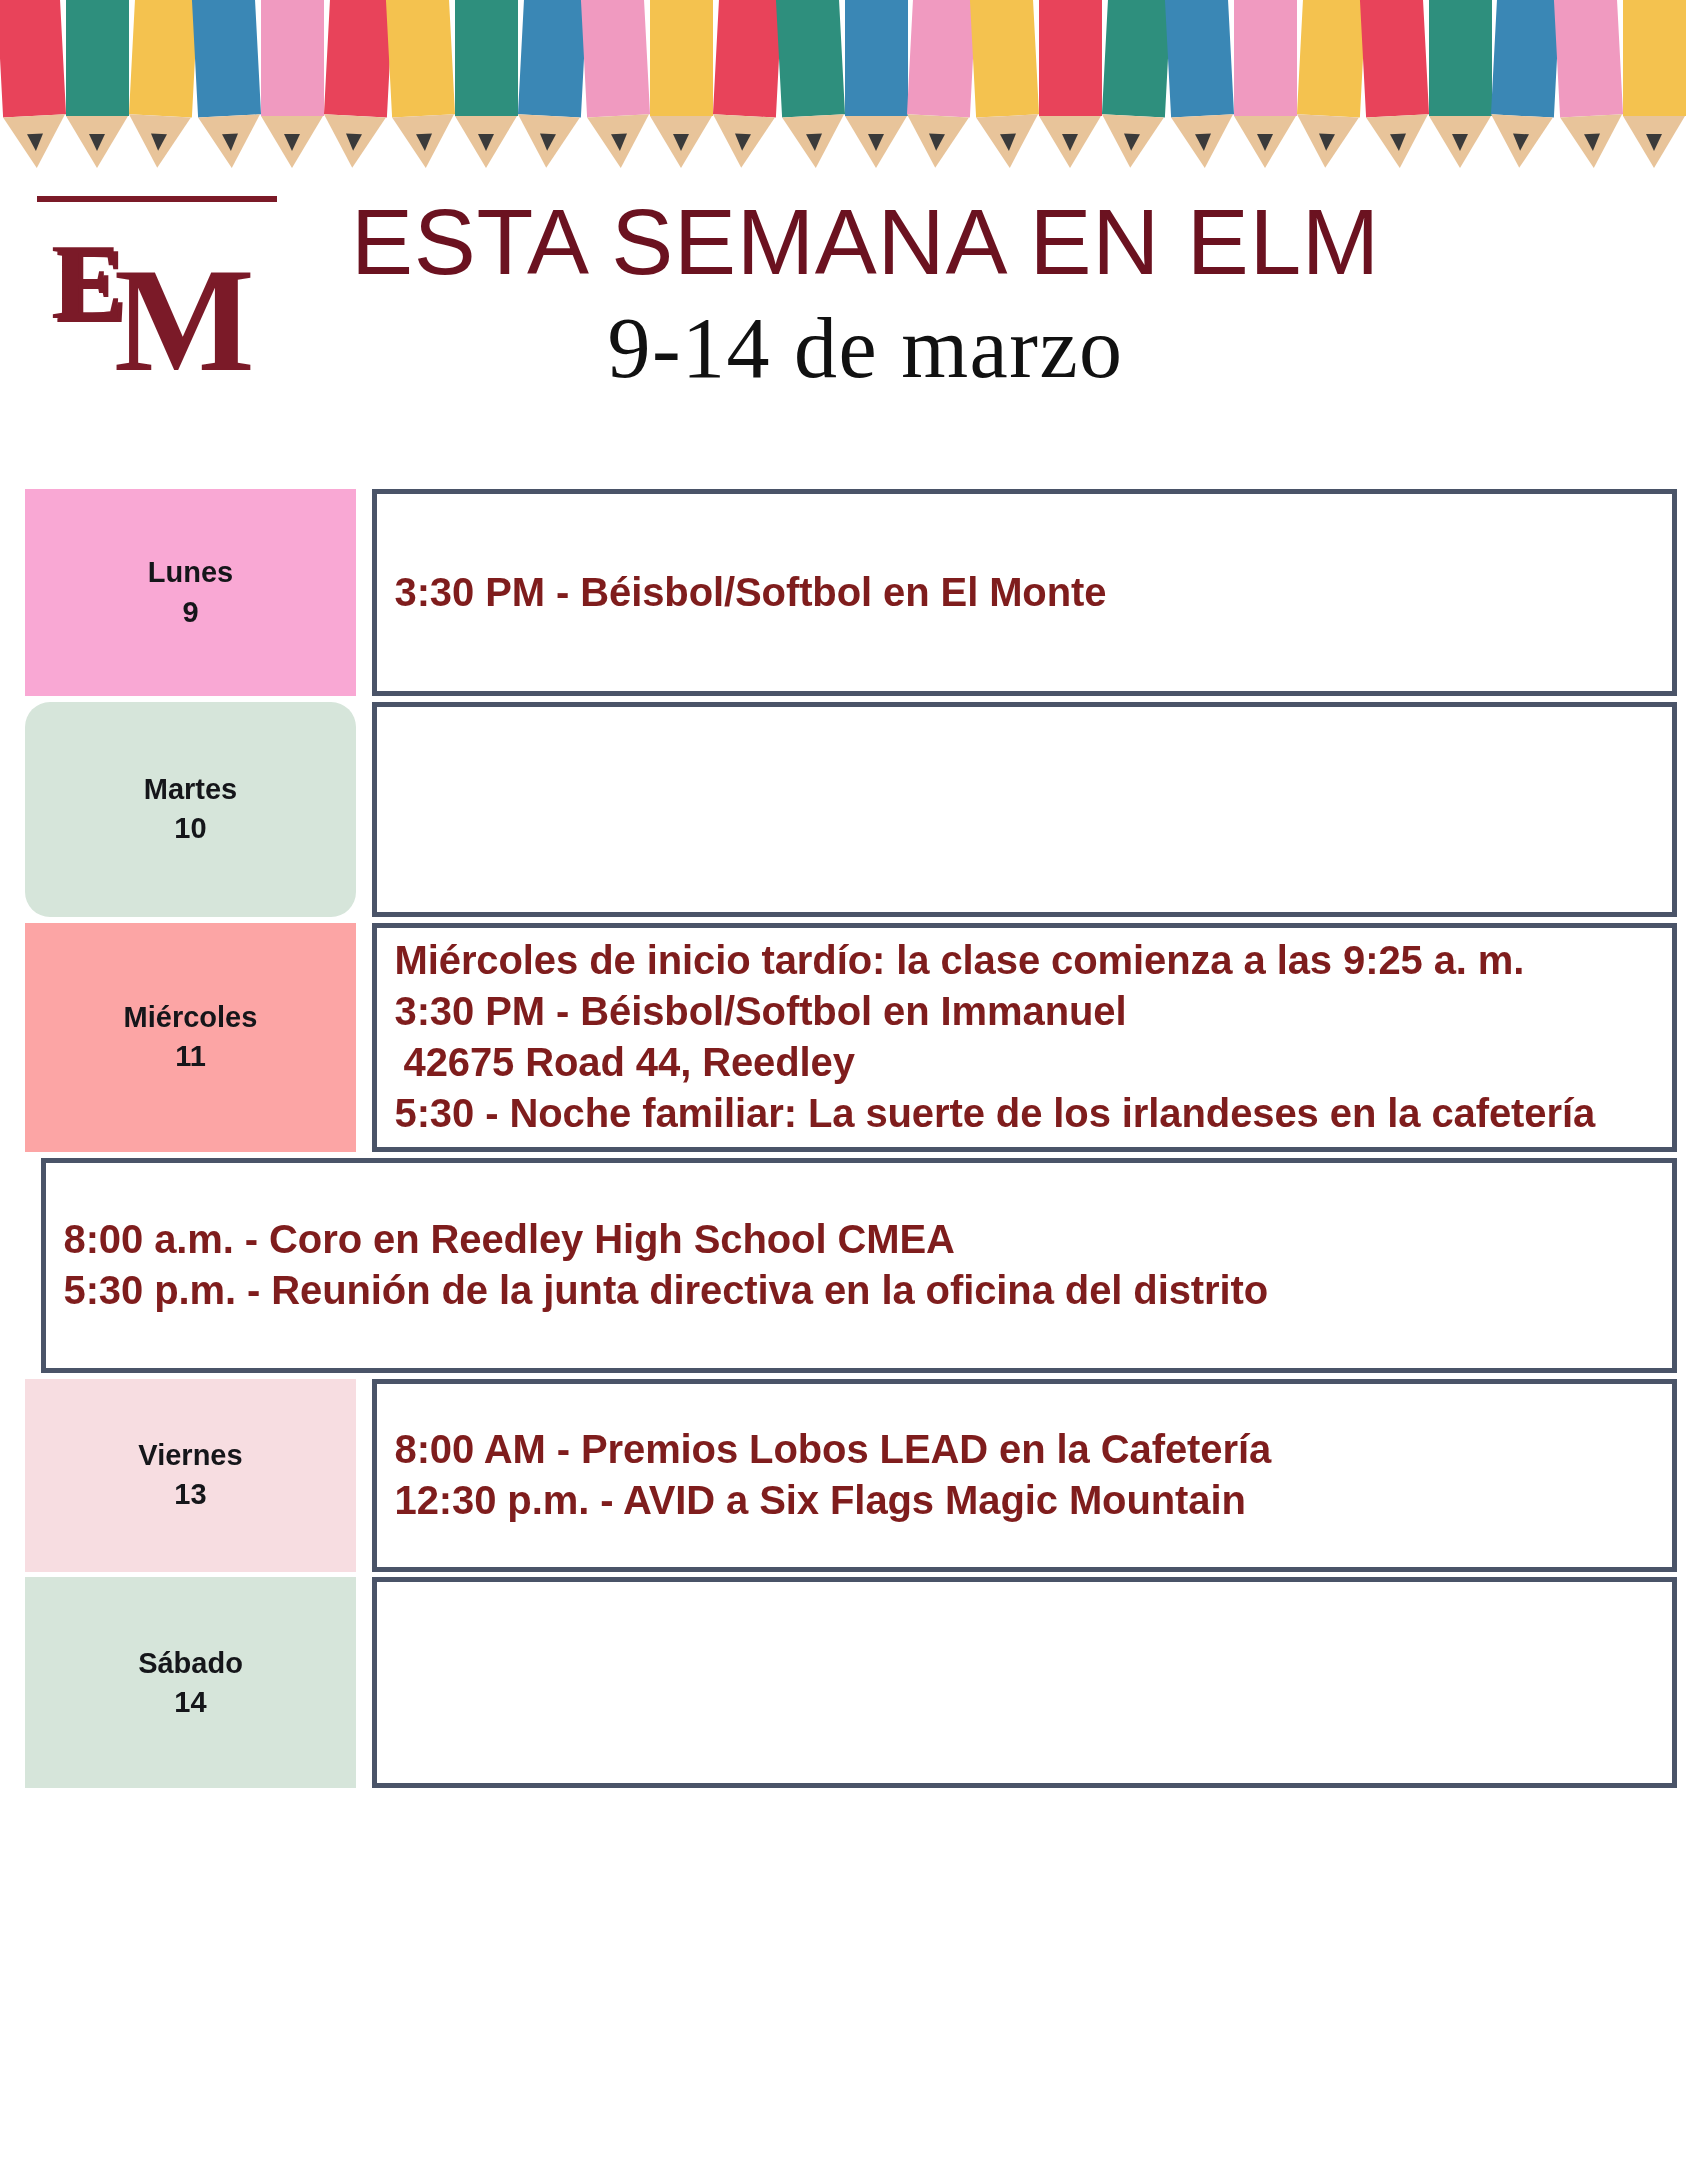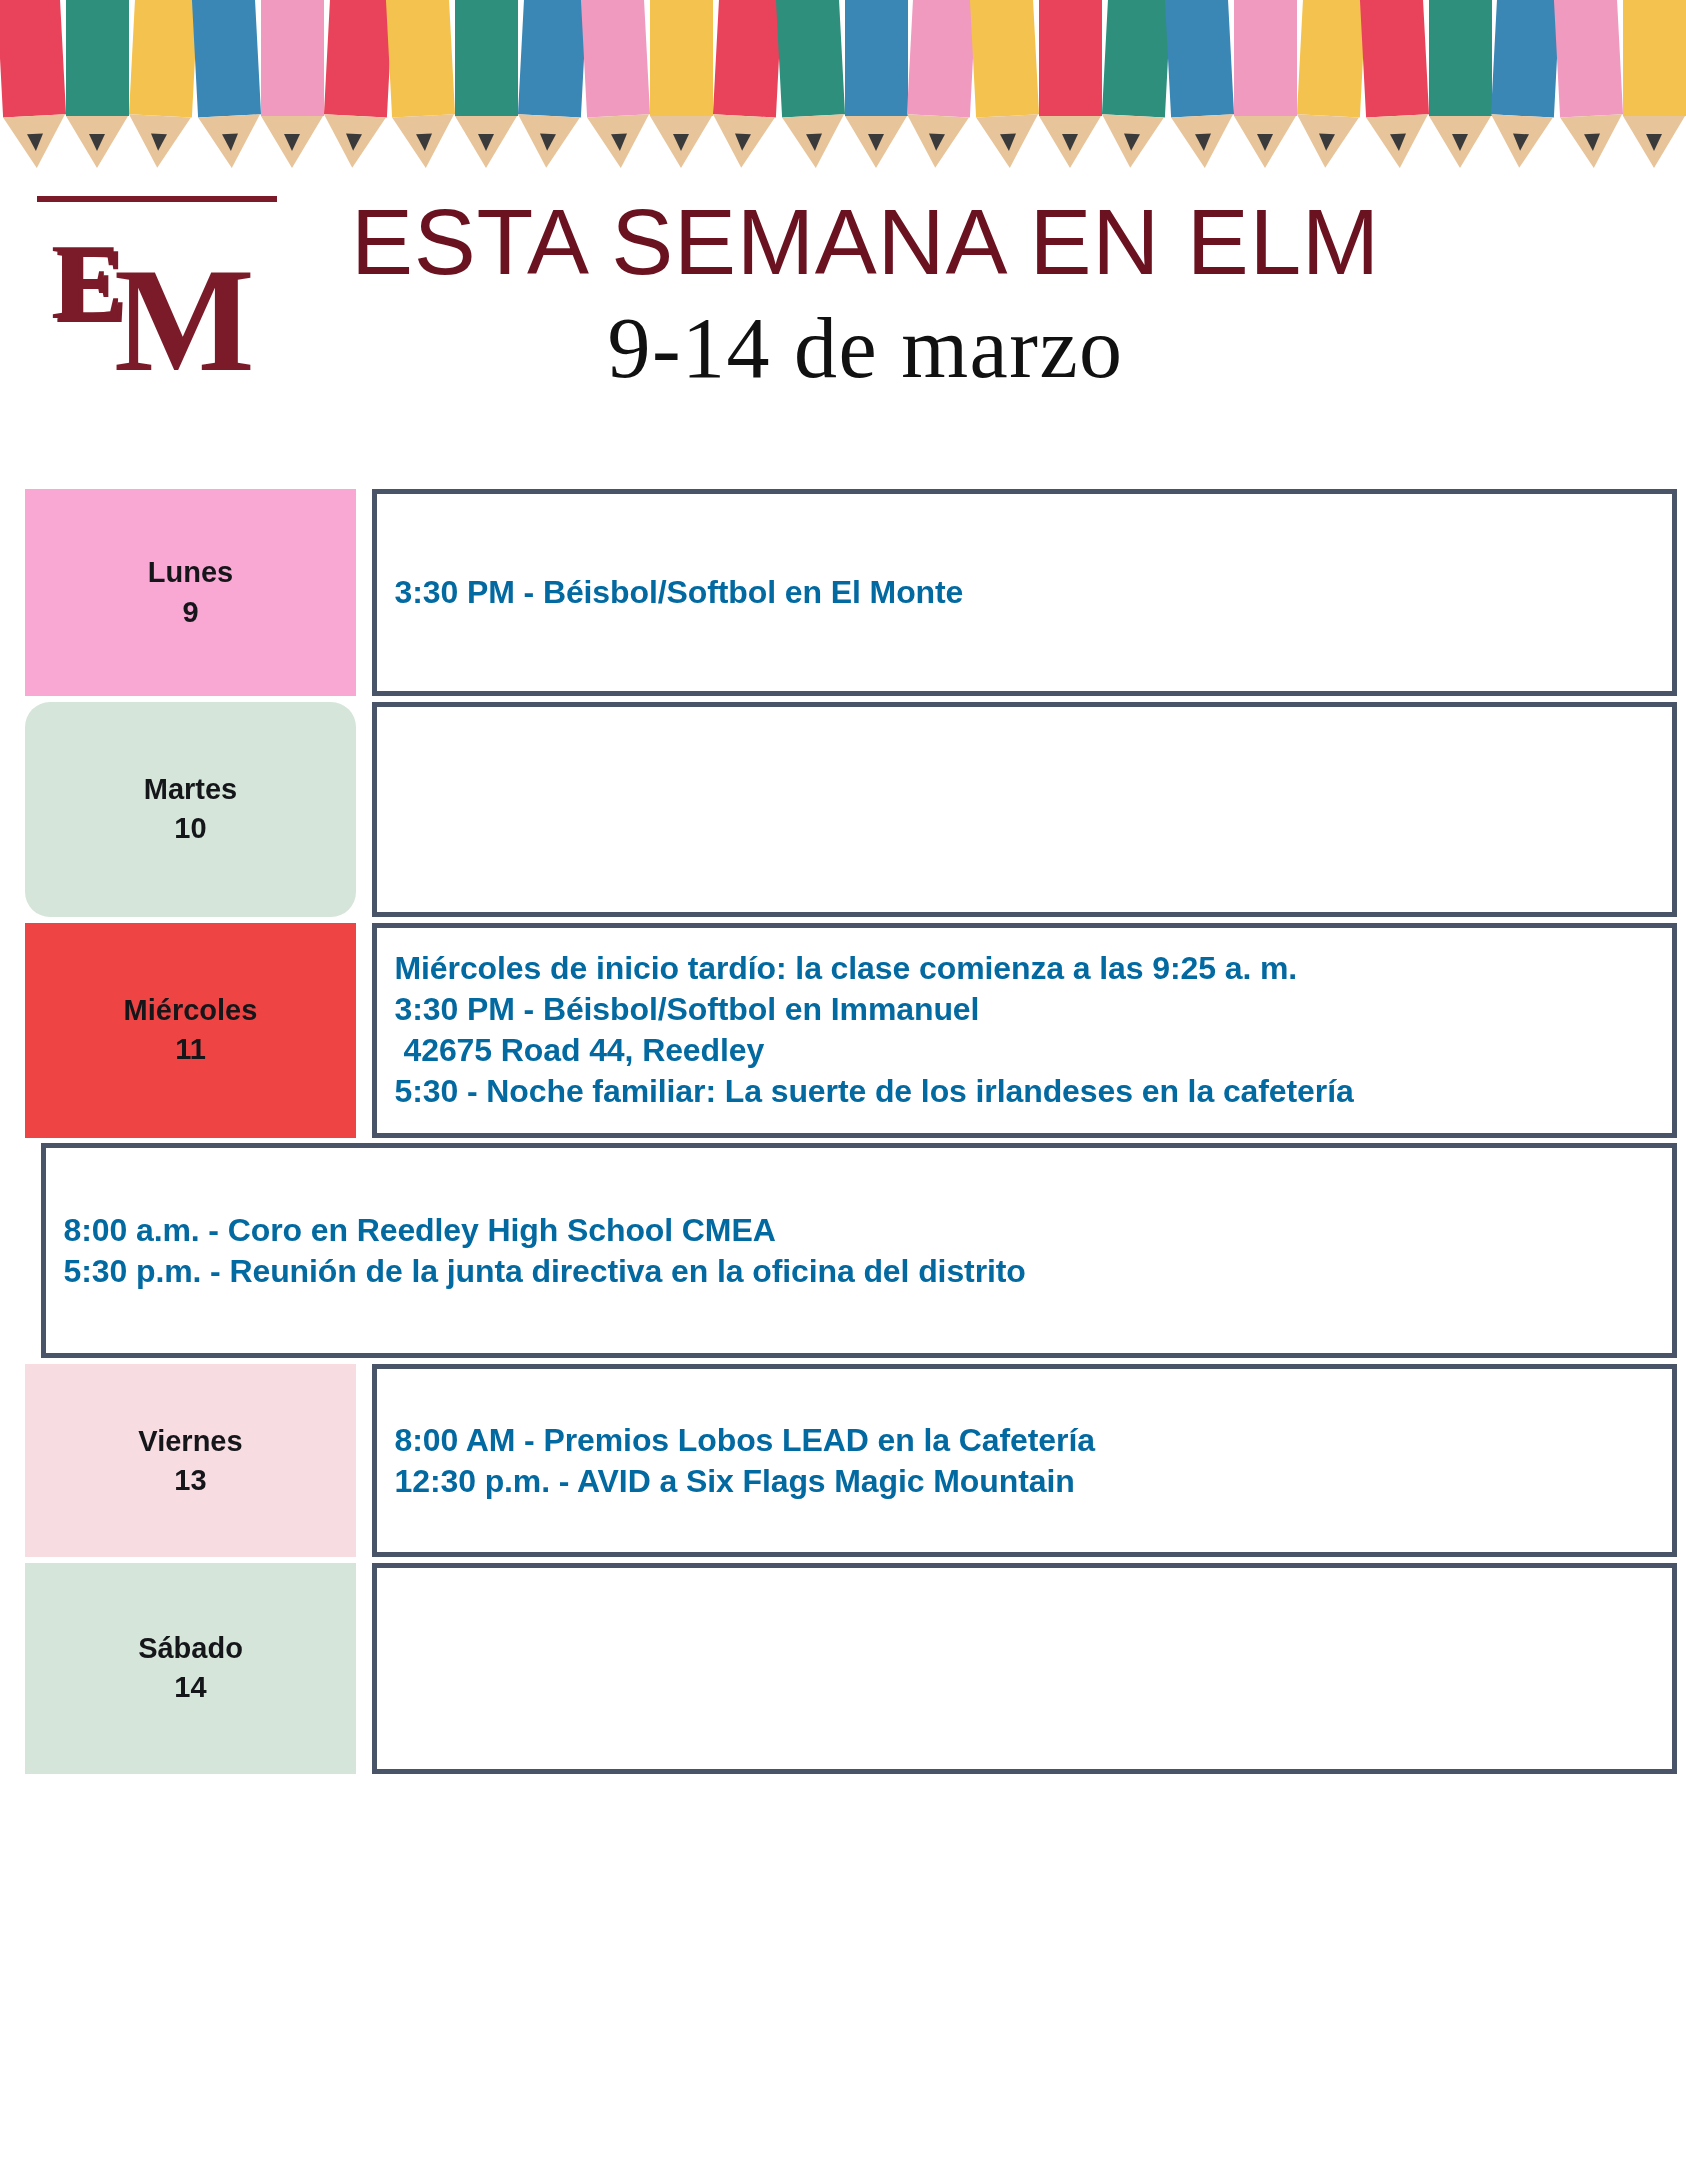--- a/index.html
+++ b/index.html
@@ -156,23 +156,23 @@
     margin-left: 16px;
     border: 5.1px solid #4a5468;
     box-sizing: border-box;
     display: flex;
     flex-direction: column;
     justify-content: center;
     padding: 7.3px 17.5px;
     background: #ffffff;
   }
   .event-line {
-    font-size: 32px;
+    font-size: 40px;
     font-weight: bold;
-    color: #0369a1;
+    color: #7f1d1d;
     line-height: 1.28;
     letter-spacing: -0.1px;
   }
   .event-line.regular {
     font-weight: bold;
     margin-left: 9px;
   }
   .spacer-row { height: 5.8px; }
 </style>
 </head>
@@ -336,21 +336,21 @@
     <div class="spacer-row"></div>
     <div class="row" style="min-height: 215px;">
       <div class="day-cell" style="background: rgb(214, 229, 218); border-radius: 25px;">
         <span class="dname">Martes</span>
         <span class="dnum">10</span>
       </div>
       <div class="events-cell"></div>
     </div>
     <div class="spacer-row"></div>
     <div class="row" style="min-height: 215px;">
-      <div class="day-cell" style="background: #ef4444;">
+      <div class="day-cell" style="background: #fca5a5;">
         <span class="dname">Miércoles</span>
         <span class="dnum">11</span>
       </div>
       <div class="events-cell">
         <div class="event-line">Miércoles de inicio tardío: la clase comienza a las 9:25 a. m.</div>
         <div class="event-line">3:30 PM - Béisbol/Softbol en Immanuel</div>
         <div class="event-line regular">42675 Road 44, Reedley</div>
         <div class="event-line">5:30 - Noche familiar: La suerte de los irlandeses en la cafetería</div>
       </div>
     </div>

